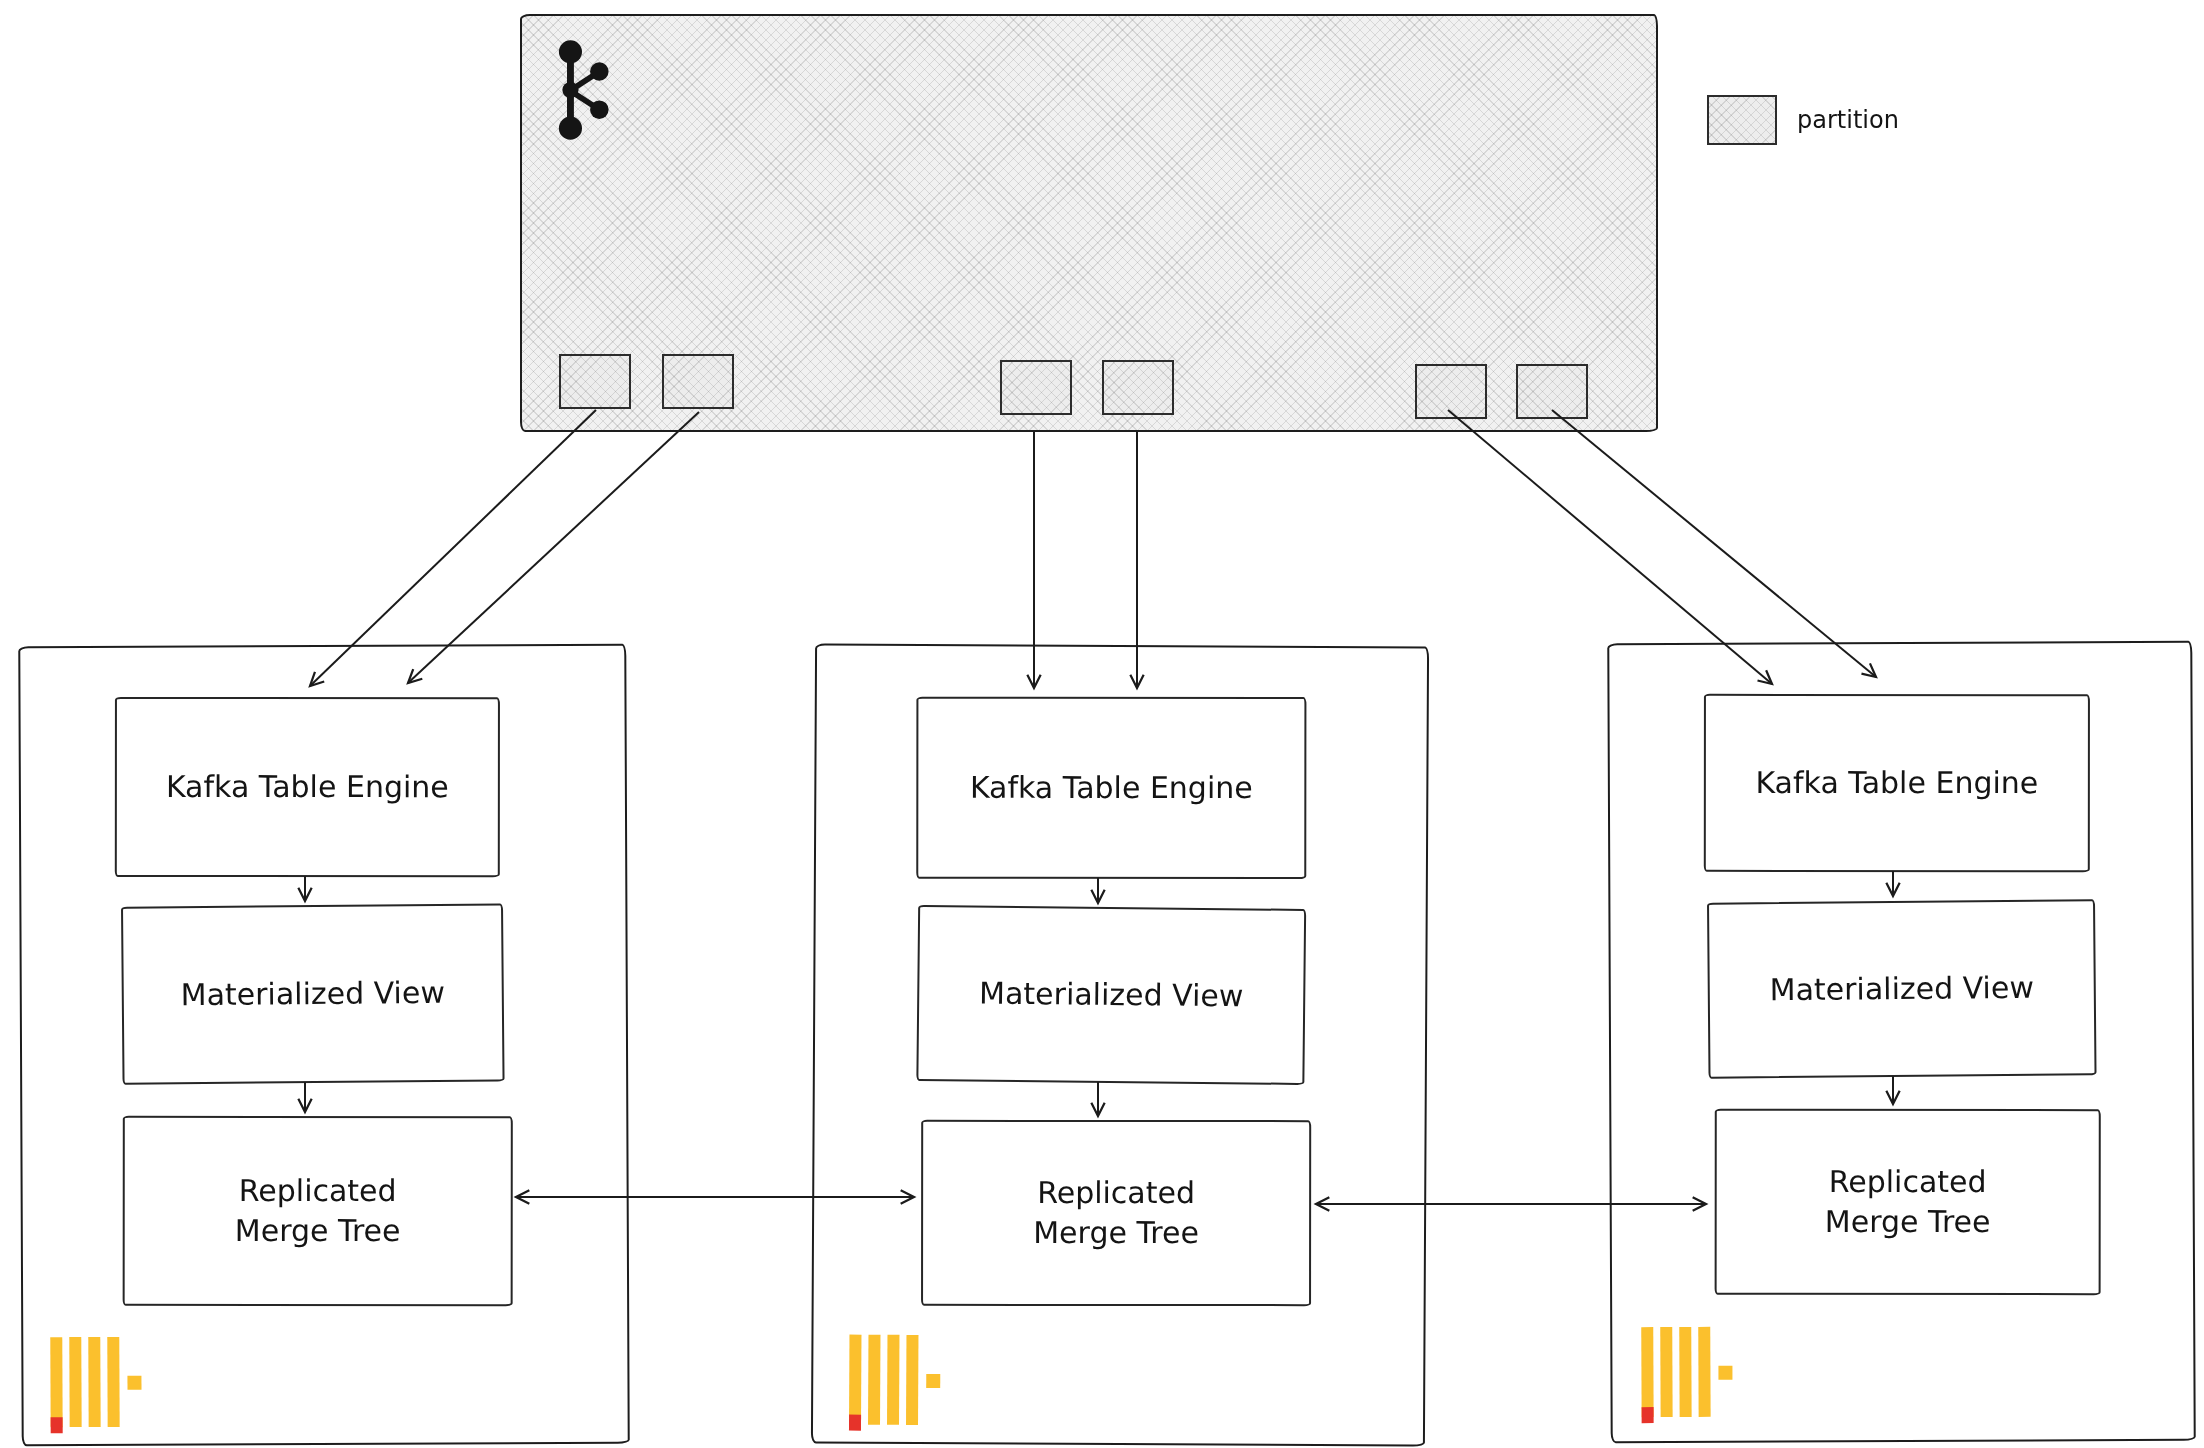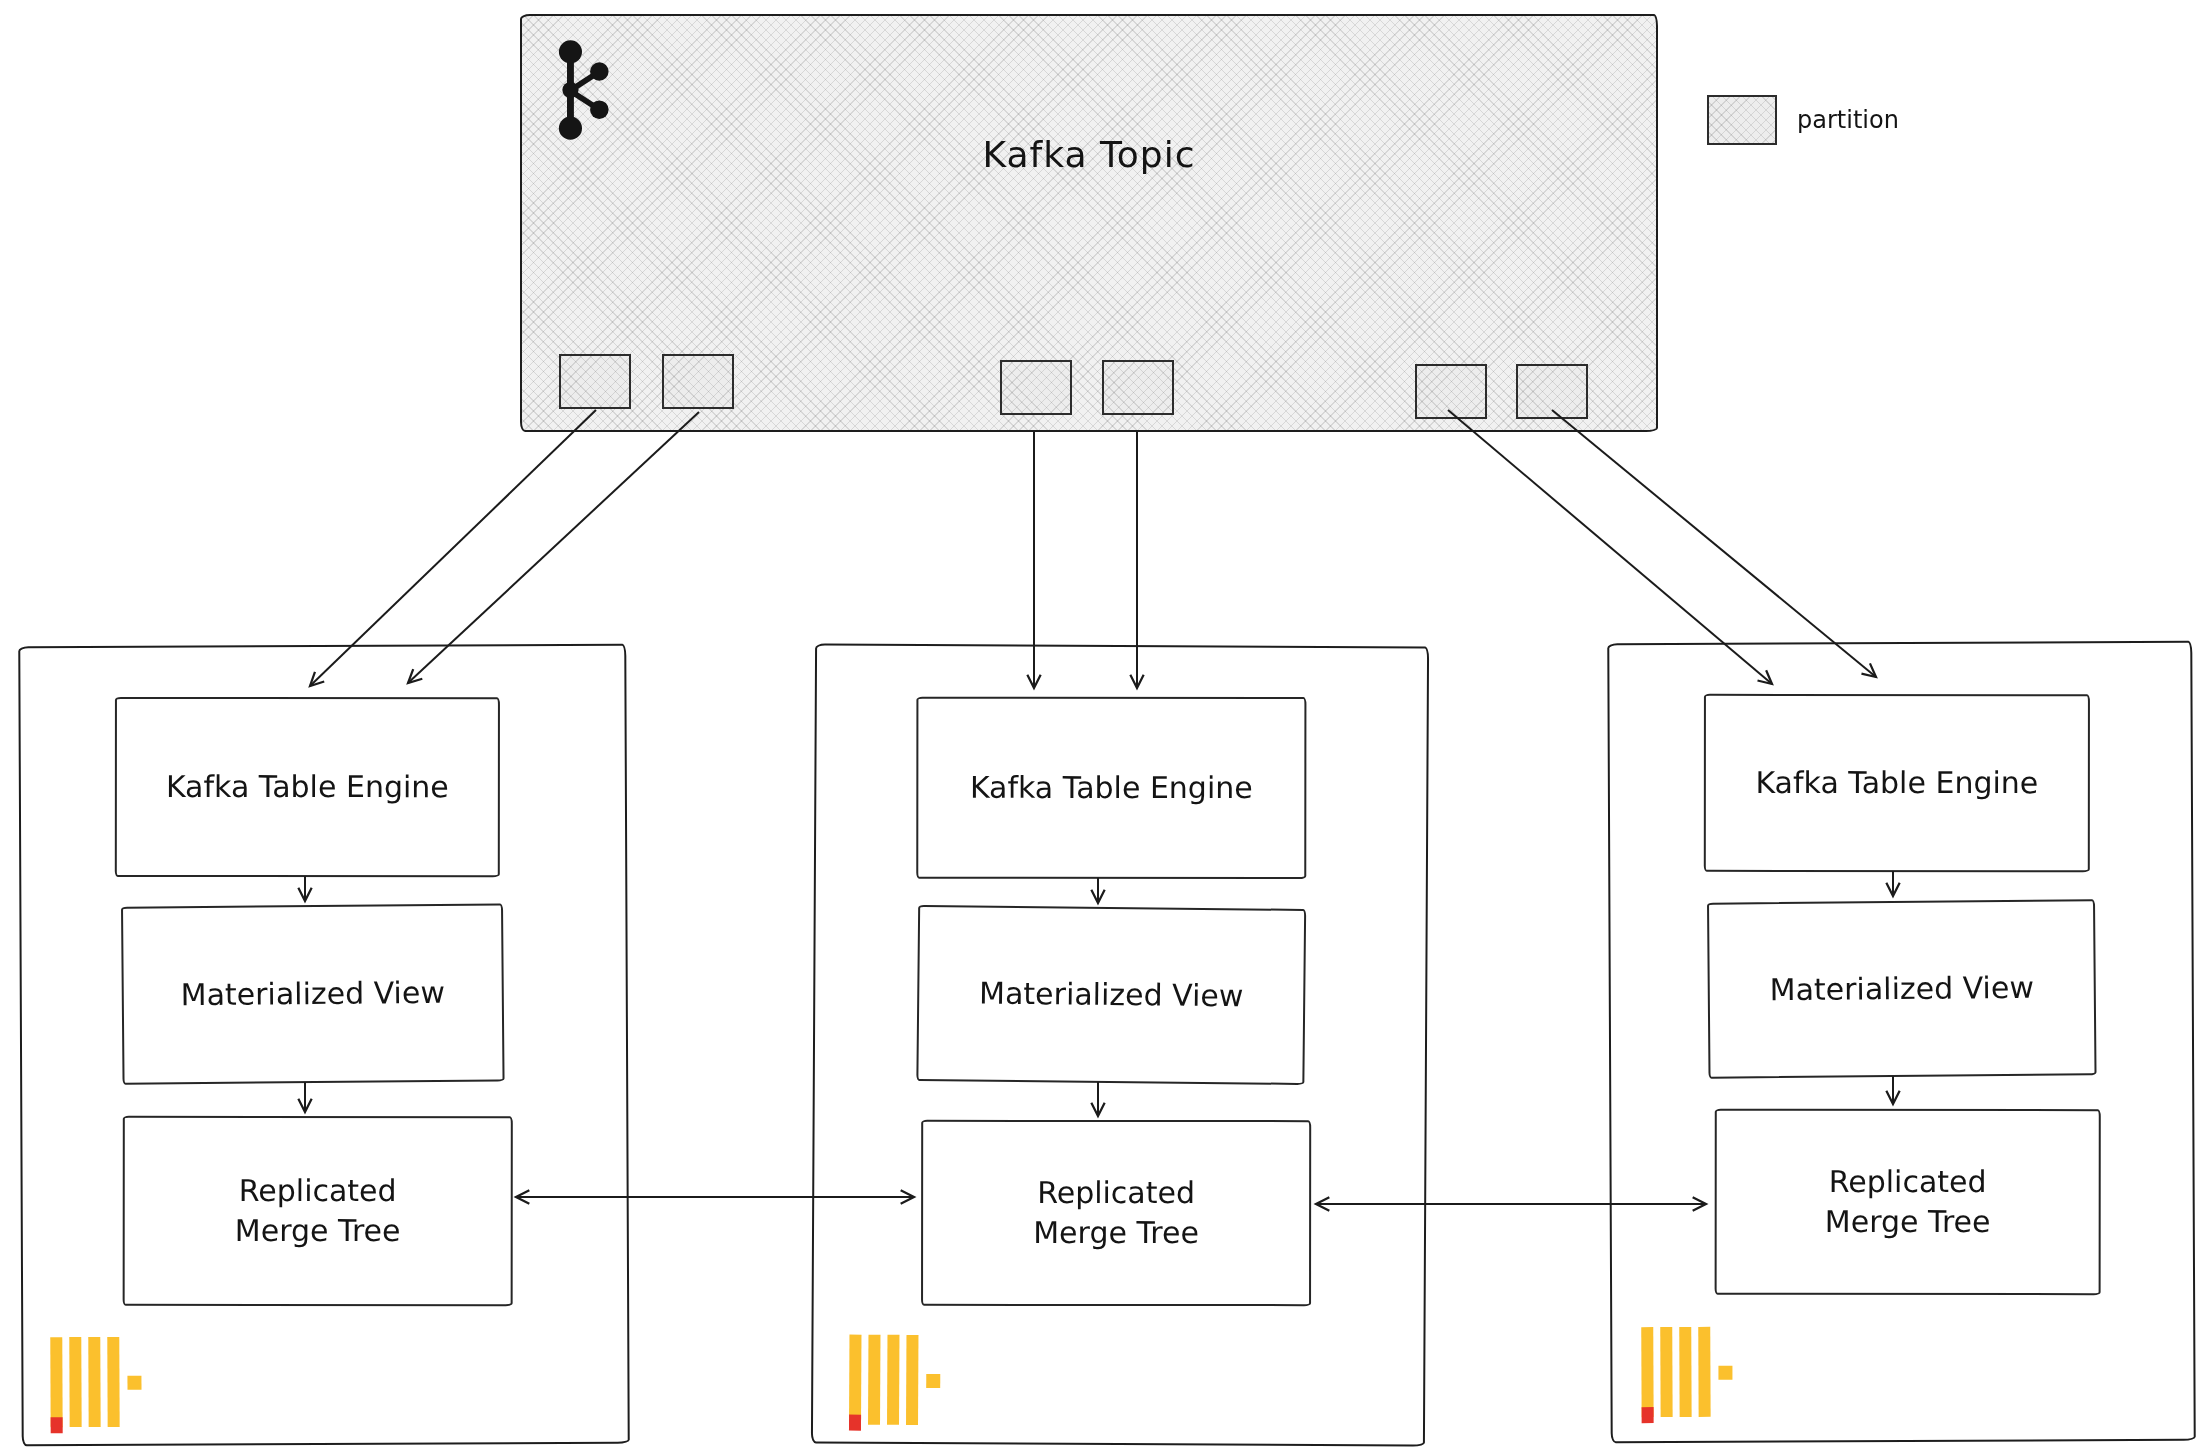--- a/index.html
+++ b/index.html
@@ -81,21 +81,20 @@
       <line x1="20" y1="14" x2="20" y2="76" stroke="#151515" stroke-width="6"></line>
       <line x1="22" y1="44" x2="42" y2="31" stroke="#151515" stroke-width="5"></line>
       <line x1="22" y1="47" x2="42" y2="60" stroke="#151515" stroke-width="5"></line>
       <circle cx="20" cy="12" r="10" fill="#151515"></circle>
       <circle cx="20" cy="78" r="10" fill="#151515"></circle>
       <circle cx="20" cy="45" r="7" fill="#151515"></circle>
       <circle cx="45" cy="29" r="8" fill="#151515"></circle>
       <circle cx="45" cy="62" r="8" fill="#151515"></circle>
     </svg>
 
-    <div class="abs" id="topic-title">Kafka Topic</div>
 
     <div class="abs hatch partition-sq" style="left:37px;top:338px;"></div>
     <div class="abs hatch partition-sq" style="left:140px;top:338px;"></div>
     <div class="abs hatch partition-sq" style="left:478px;top:344px;"></div>
     <div class="abs hatch partition-sq" style="left:580px;top:344px;"></div>
     <div class="abs hatch partition-sq" style="left:893px;top:348px;"></div>
     <div class="abs hatch partition-sq" style="left:994px;top:348px;"></div>
   </div>
 
   <div class="abs hatch partition-sq" style="left:1707px;top:95px;width:70px;height:50px;"></div>

